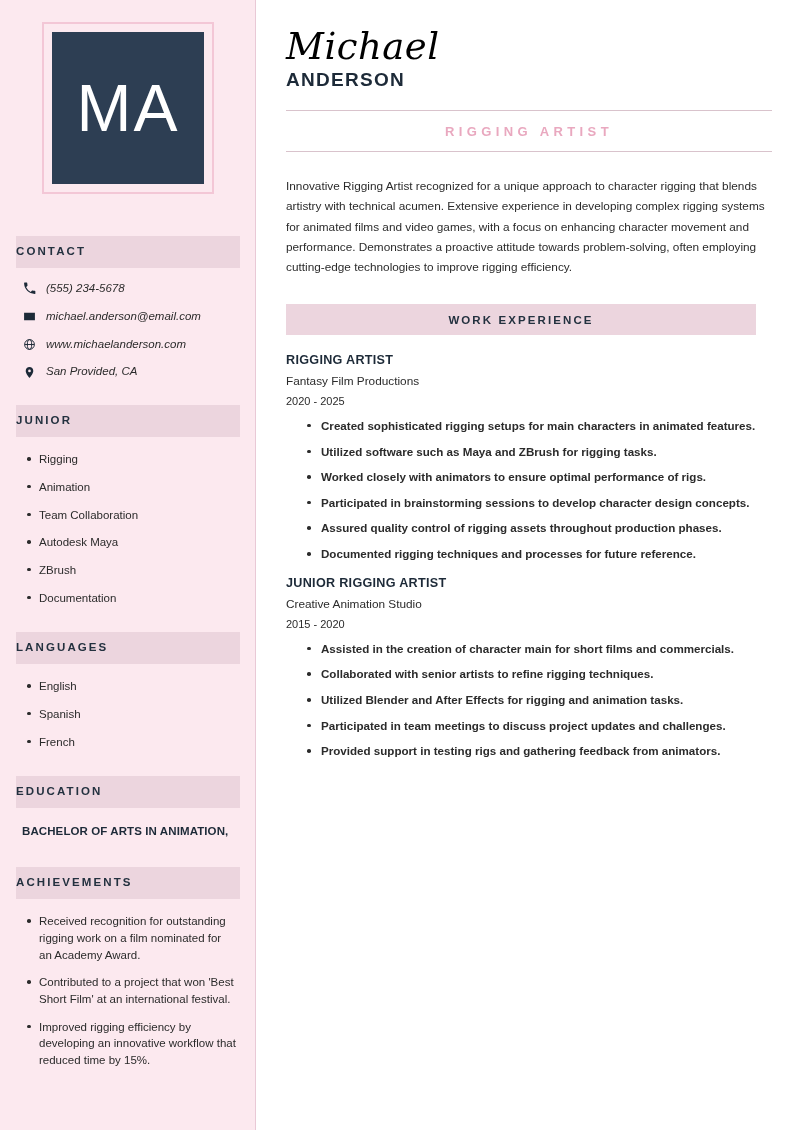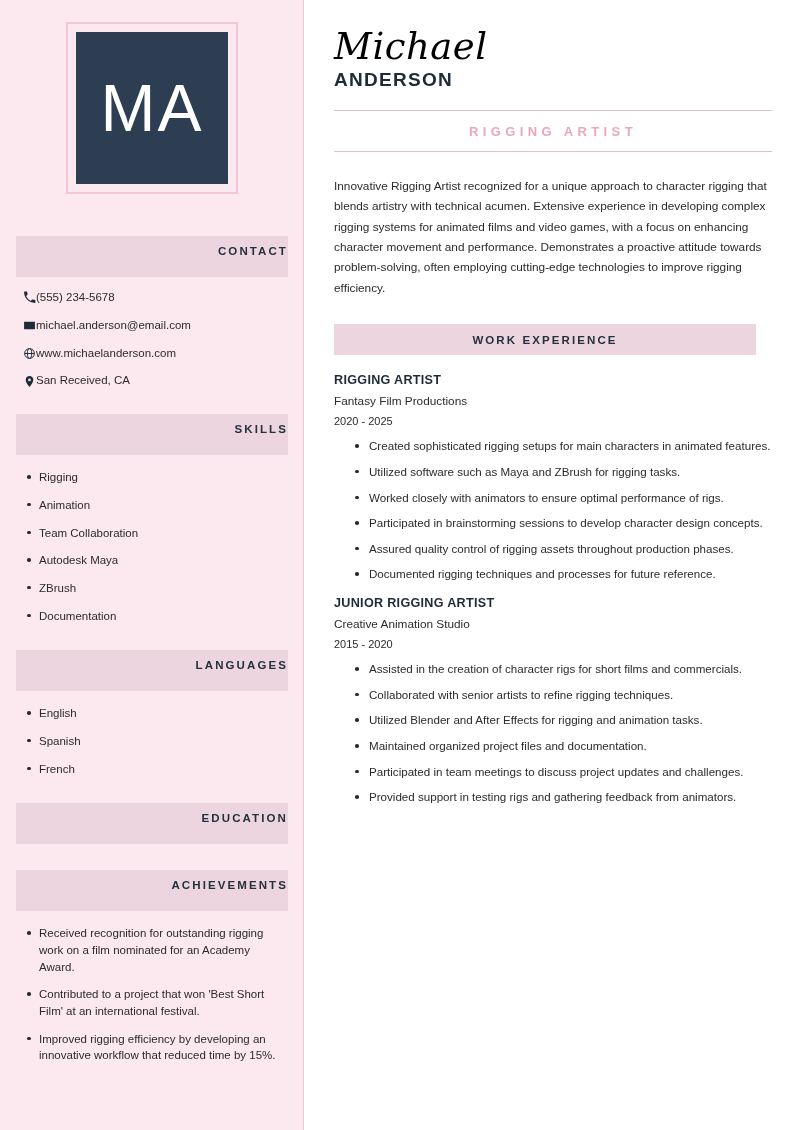--- a/index.html
+++ b/index.html
@@ -12,21 +12,21 @@
   .resume {
     position: relative;
     width: 800px;
     height: 1130px;
     display: flex;
     background: #ffffff;
   }
 
   
   .sidebar {
-    width: 304px;
+    width: 256px;
     background: #fce9ef;
     padding: 22px 16px 20px 16px;
     position: relative;
   }
   .sidebar::after {
     content: "";
     position: absolute;
     top: 0; right: 0; bottom: 0;
     width: 1px;
     background: #e9c9d6;
@@ -49,38 +49,40 @@
     align-items: center;
     justify-content: center;
     font-size: 66px;
     font-weight: 400;
     letter-spacing: 2px;
     font-family: "Liberation Sans", sans-serif;
   }
 
   .side-head {
     background: #ecd5de;
-    text-align: right;
+    text-align: left;
     font-size: 11.5px;
     font-weight: bold;
     letter-spacing: 2.1px;
     color: #23313f;
-    padding: 9px 0 20px 0;
+    padding: 9px 0 11px 0;
     margin: 26px 0 14px 0;
   }
   .side-head.first { margin-top: 42px; }
 
   .contact-list { list-style: none; padding: 0 2px 0 6px; }
   .contact-list li {
     display: flex;
     align-items: center;
+    gap: 10px;
     font-size: 11.5px;
     color: #2b2b2b;
     margin-bottom: 14px;
     line-height: 1.2;
+    font-style: italic;
   }
   .contact-list li .ic {
     width: 14px;
     min-width: 14px;
     display: flex;
     justify-content: center;
     align-items: center;
     color: #1d2a38;
   }
   .contact-list li .ic svg { display: block; }
@@ -173,21 +175,21 @@
   .company {
     font-size: 11.8px;
     color: #2b2b2b;
     margin-top: 7px;
   }
   .dates {
     font-size: 11px;
     color: #2b2b2b;
     margin-top: 7px;
   }
-  .main-bullets { list-style: none; margin: 11px 0 0 0; padding-left: 20px; }
+  .main-bullets { list-style: none; margin: 11px 0 0 0; padding-left: 20px; font-weight: bold; }
   .main-bullets li {
     position: relative;
     padding-left: 15px;
     font-size: 11.6px;
     color: #2b2b2b;
     margin-bottom: 10px;
     line-height: 1.35;
   }
   .main-bullets li::before {
     content: "";
@@ -239,43 +241,44 @@
             </svg>
         </span>
         <span>www.michaelanderson.com</span>
       </li>
       <li>
         <span class="ic">
           <svg width="13" height="13" viewBox="0 0 24 24" fill="currentColor">
               <path d="M12 2C8.1 2 5 5.1 5 9c0 5.2 7 13 7 13s7-7.8 7-13c0-3.9-3.1-7-7-7zm0 9.5A2.5 2.5 0 1 1 12 6.5a2.5 2.5 0 0 1 0 5z"></path>
             </svg>
         </span>
-        <span>San Received, CA</span>
+        <span>San Provided, CA</span>
       </li>
     </ul>
 
-    <div class="side-head">SKILLS</div>
+    <div class="side-head">JUNIOR</div>
     <ul class="bullets">
       <li>Rigging</li>
       <li>Animation</li>
       <li>Team Collaboration</li>
       <li>Autodesk Maya</li>
       <li>ZBrush</li>
       <li>Documentation</li>
     </ul>
 
     <div class="side-head">LANGUAGES</div>
     <ul class="bullets">
       <li>English</li>
       <li>Spanish</li>
       <li>French</li>
     </ul>
 
     <div class="side-head">EDUCATION</div>
     <div class="edu-block">
+      <div>BACHELOR OF ARTS IN ANIMATION,</div>
     </div>
 
     <div class="side-head">ACHIEVEMENTS</div>
     <ul class="bullets">
       <li>Received recognition for outstanding rigging work on a film nominated for an Academy Award.</li>
       <li>Contributed to a project that won 'Best Short Film' at an international festival.</li>
       <li>Improved rigging efficiency by developing an innovative workflow that reduced time by 15%.</li>
     </ul>
 
   </aside>
@@ -306,23 +309,22 @@
         <li>Assured quality control of rigging assets throughout production phases.</li>
         <li>Documented rigging techniques and processes for future reference.</li>
       </ul>
     </section>
 
     <section class="job-block">
       <div class="role">JUNIOR RIGGING ARTIST</div>
       <div class="company">Creative Animation Studio</div>
       <div class="dates">2015 - 2020</div>
       <ul class="main-bullets">
-        <li>Assisted in the creation of character rigs for short films and commercials.</li>
+        <li>Assisted in the creation of character main for short films and commercials.</li>
         <li>Collaborated with senior artists to refine rigging techniques.</li>
         <li>Utilized Blender and After Effects for rigging and animation tasks.</li>
-        <li>Maintained organized project files and documentation.</li>
         <li>Participated in team meetings to discuss project updates and challenges.</li>
         <li>Provided support in testing rigs and gathering feedback from animators.</li>
       </ul>
     </section>
 
   </main>
 </div>
 
 </body></html>

